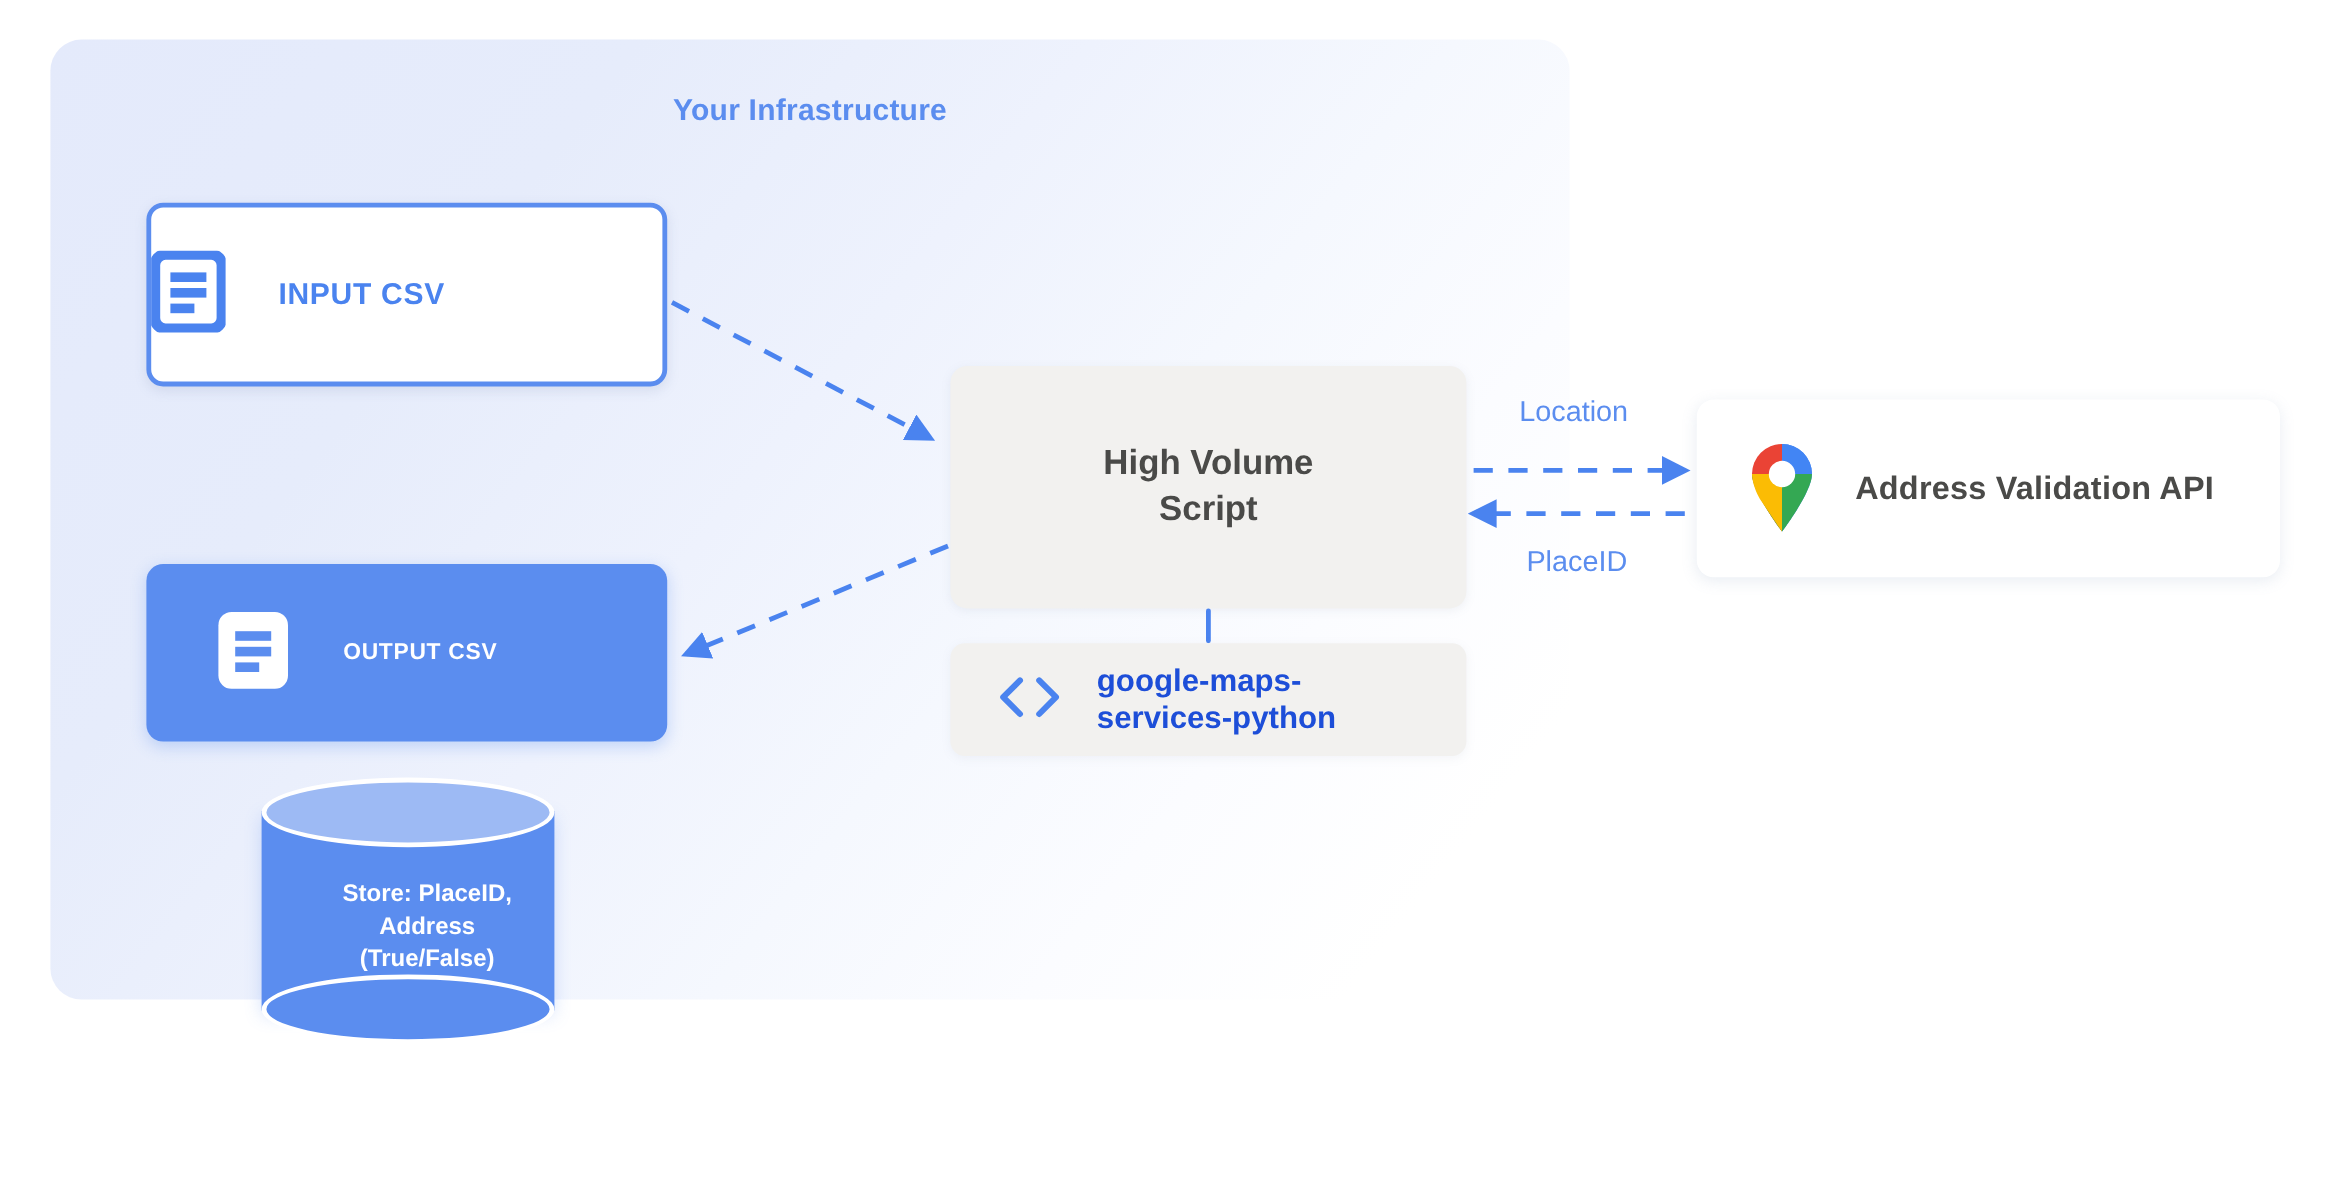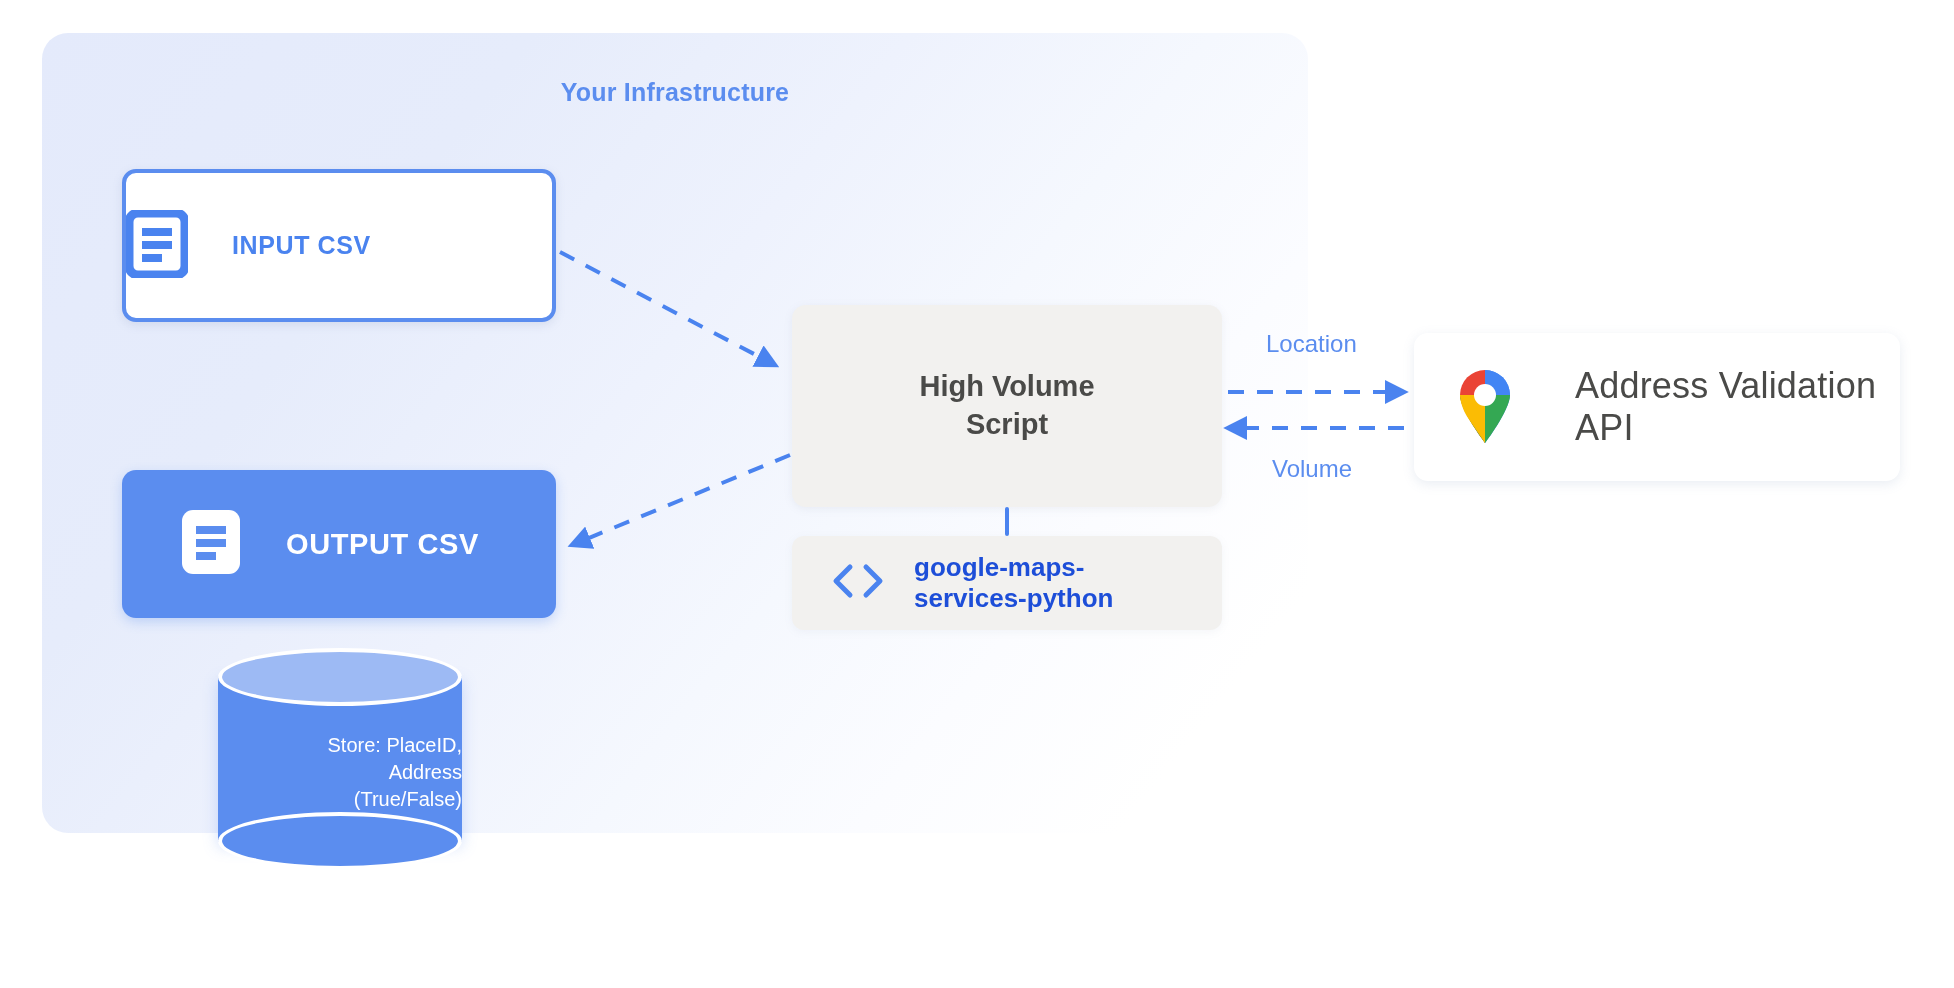--- a/index.html
+++ b/index.html
@@ -80,21 +80,21 @@
     left: 122px;
     top: 470px;
     width: 434px;
     height: 148px;
     background: #5b8def;
     box-shadow: 0 4px 12px rgba(91,141,239,.30);
     padding-left: 58px;
     gap: 44px;
   }
   #output-csv .node-label {
-    font-size: 29px;
+    font-size: 19px;
     font-weight: bold;
     color: #ffffff;
     letter-spacing: .6px;
   }
 
   
   .doc-icon { flex: 0 0 auto; }
 
   
   #script-box {
@@ -152,25 +152,24 @@
     top: 333px;
     width: 486px;
     height: 148px;
     background: #ffffff;
     border-radius: 14px;
     box-shadow: 0 3px 12px rgba(120,140,180,.16);
     padding-left: 40px;
     gap: 30px;
   }
   #api-box .api-label {
-    font-size: 36px;
-    font-weight: normal;
+    font-size: 27px;
+    font-weight: bold;
     color: #4a4a48;
     letter-spacing: .2px;
-    margin-left: 29px;
   }
 
   
   #database {
     position: absolute;
     left: 218px;
     top: 648px;
     width: 244px;
     height: 222px;
   }
@@ -194,25 +193,25 @@
     position: absolute;
     left: 0; top: 164px;
     width: 244px; height: 58px;
     border-radius: 50%;
     background: #5b8def;
     border: 4px solid #ffffff;
     box-sizing: border-box;
   }
   #db-label {
     position: absolute;
-    left: 0; top: 84px;
+    left: 16px; top: 84px;
     width: 244px;
-    text-align: right;
+    text-align: center;
     font-size: 20px;
-    font-weight: normal;
+    font-weight: bold;
     color: #ffffff;
     line-height: 1.35;
     z-index: 4;
   }
 
   
   .edge-label {
     position: absolute;
     font-size: 24px;
     color: #5b8def;
@@ -255,21 +254,21 @@
     <g>
       <line x1="1228" y1="392" x2="1404" y2="392" stroke="#4a83ef" stroke-width="4" stroke-dasharray="16 13" marker-end="url(#arrow-r)"></line>
     </g>
 
     <g>
       <line x1="1404" y1="428" x2="1228" y2="428" stroke="#4a83ef" stroke-width="4" stroke-dasharray="16 13" marker-end="url(#arrow-r)"></line>
     </g>
   </svg>
 
   <div class="edge-label" id="label-location">Location</div>
-  <div class="edge-label" id="label-placeid">Volume</div>
+  <div class="edge-label" id="label-placeid">PlaceID</div>
 
   <div class="node" id="input-csv">
     <span class="doc-icon">
       <svg width="62" height="68" viewBox="0 0 62 68" xmlns="http://www.w3.org/2000/svg">
         <rect x="3" y="3" width="56" height="62" rx="9" ry="9" fill="none" stroke="#4a83ef" stroke-width="9"></rect>
         <rect x="16" y="18" width="30" height="8" fill="#4a83ef"></rect>
         <rect x="16" y="31" width="30" height="8" fill="#4a83ef"></rect>
         <rect x="16" y="44" width="20" height="8" fill="#4a83ef"></rect>
       </svg>
     </span>

